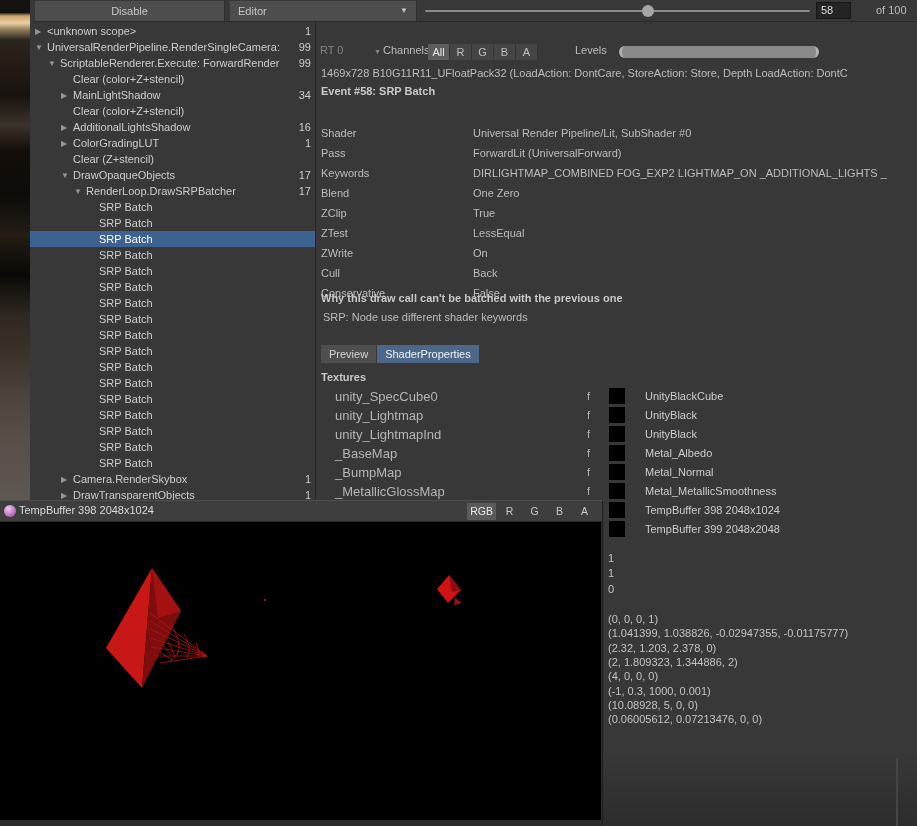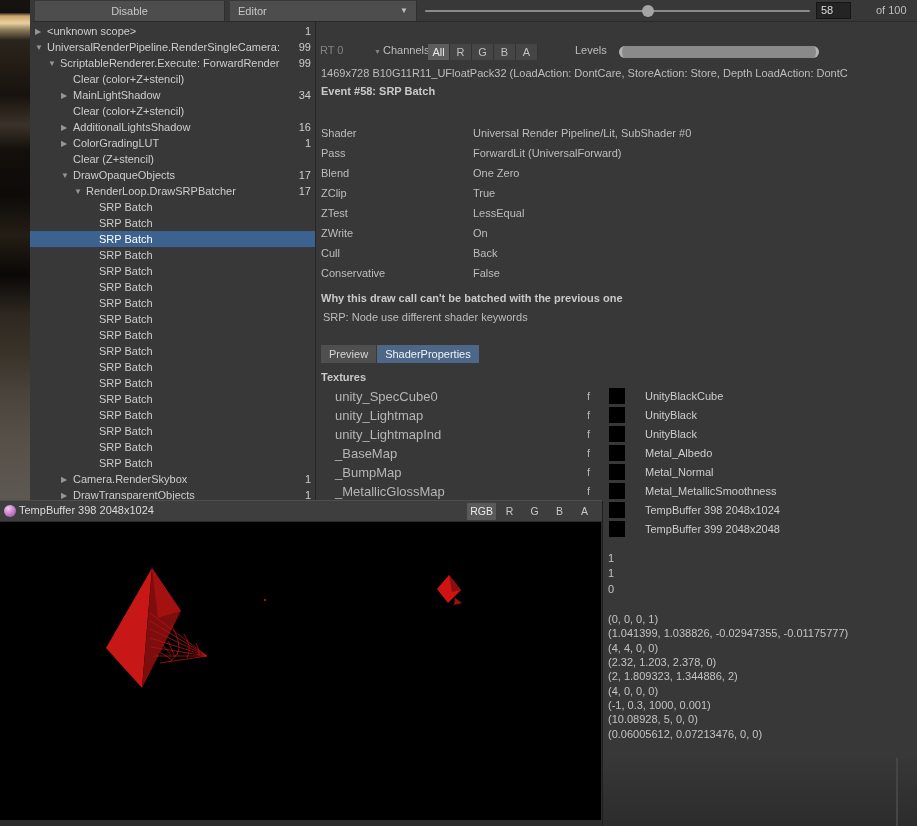--- a/index.html
+++ b/index.html
@@ -301,20 +301,24 @@
     <div id="shader-rows">
       <div class="prow">
           <span>Shader</span>
           <span class="val">Universal Render Pipeline/Lit, SubShader #0</span>
         </div>
         <div class="prow">
           <span>Pass</span>
           <span class="val">ForwardLit (UniversalForward)</span>
         </div>
         <div class="prow">
+          <span>Keywords</span>
+          <span class="val">DIRLIGHTMAP_COMBINED FOG_EXP2 LIGHTMAP_ON _ADDITIONAL_LIGHTS _</span>
+        </div>
+        <div class="prow">
           <span>Blend</span>
           <span class="val">One Zero</span>
         </div>
         <div class="prow">
           <span>ZClip</span>
           <span class="val">True</span>
         </div>
         <div class="prow">
           <span>ZTest</span>
           <span class="val">LessEqual</span>
@@ -396,21 +400,20 @@
 
     <div id="floats">
       <div>1</div>
         <div>1</div>
         <div>0</div>
     </div>
 
     <div id="vectors">
       <div>(0, 0, 0, 1)</div>
         <div>(1.041399, 1.038826, -0.02947355, -0.01175777)</div>
-        <div>(4, 4, 0, 0)</div>
         <div>(2.32, 1.203, 2.378, 0)</div>
         <div>(2, 1.809323, 1.344886, 2)</div>
         <div>(4, 0, 0, 0)</div>
         <div>(-1, 0.3, 1000, 0.001)</div>
         <div>(10.08928, 5, 0, 0)</div>
         <div>(0.06005612, 0.07213476, 0, 0)</div>
     </div>
   </div>
 
   <div id="bottom-right">

